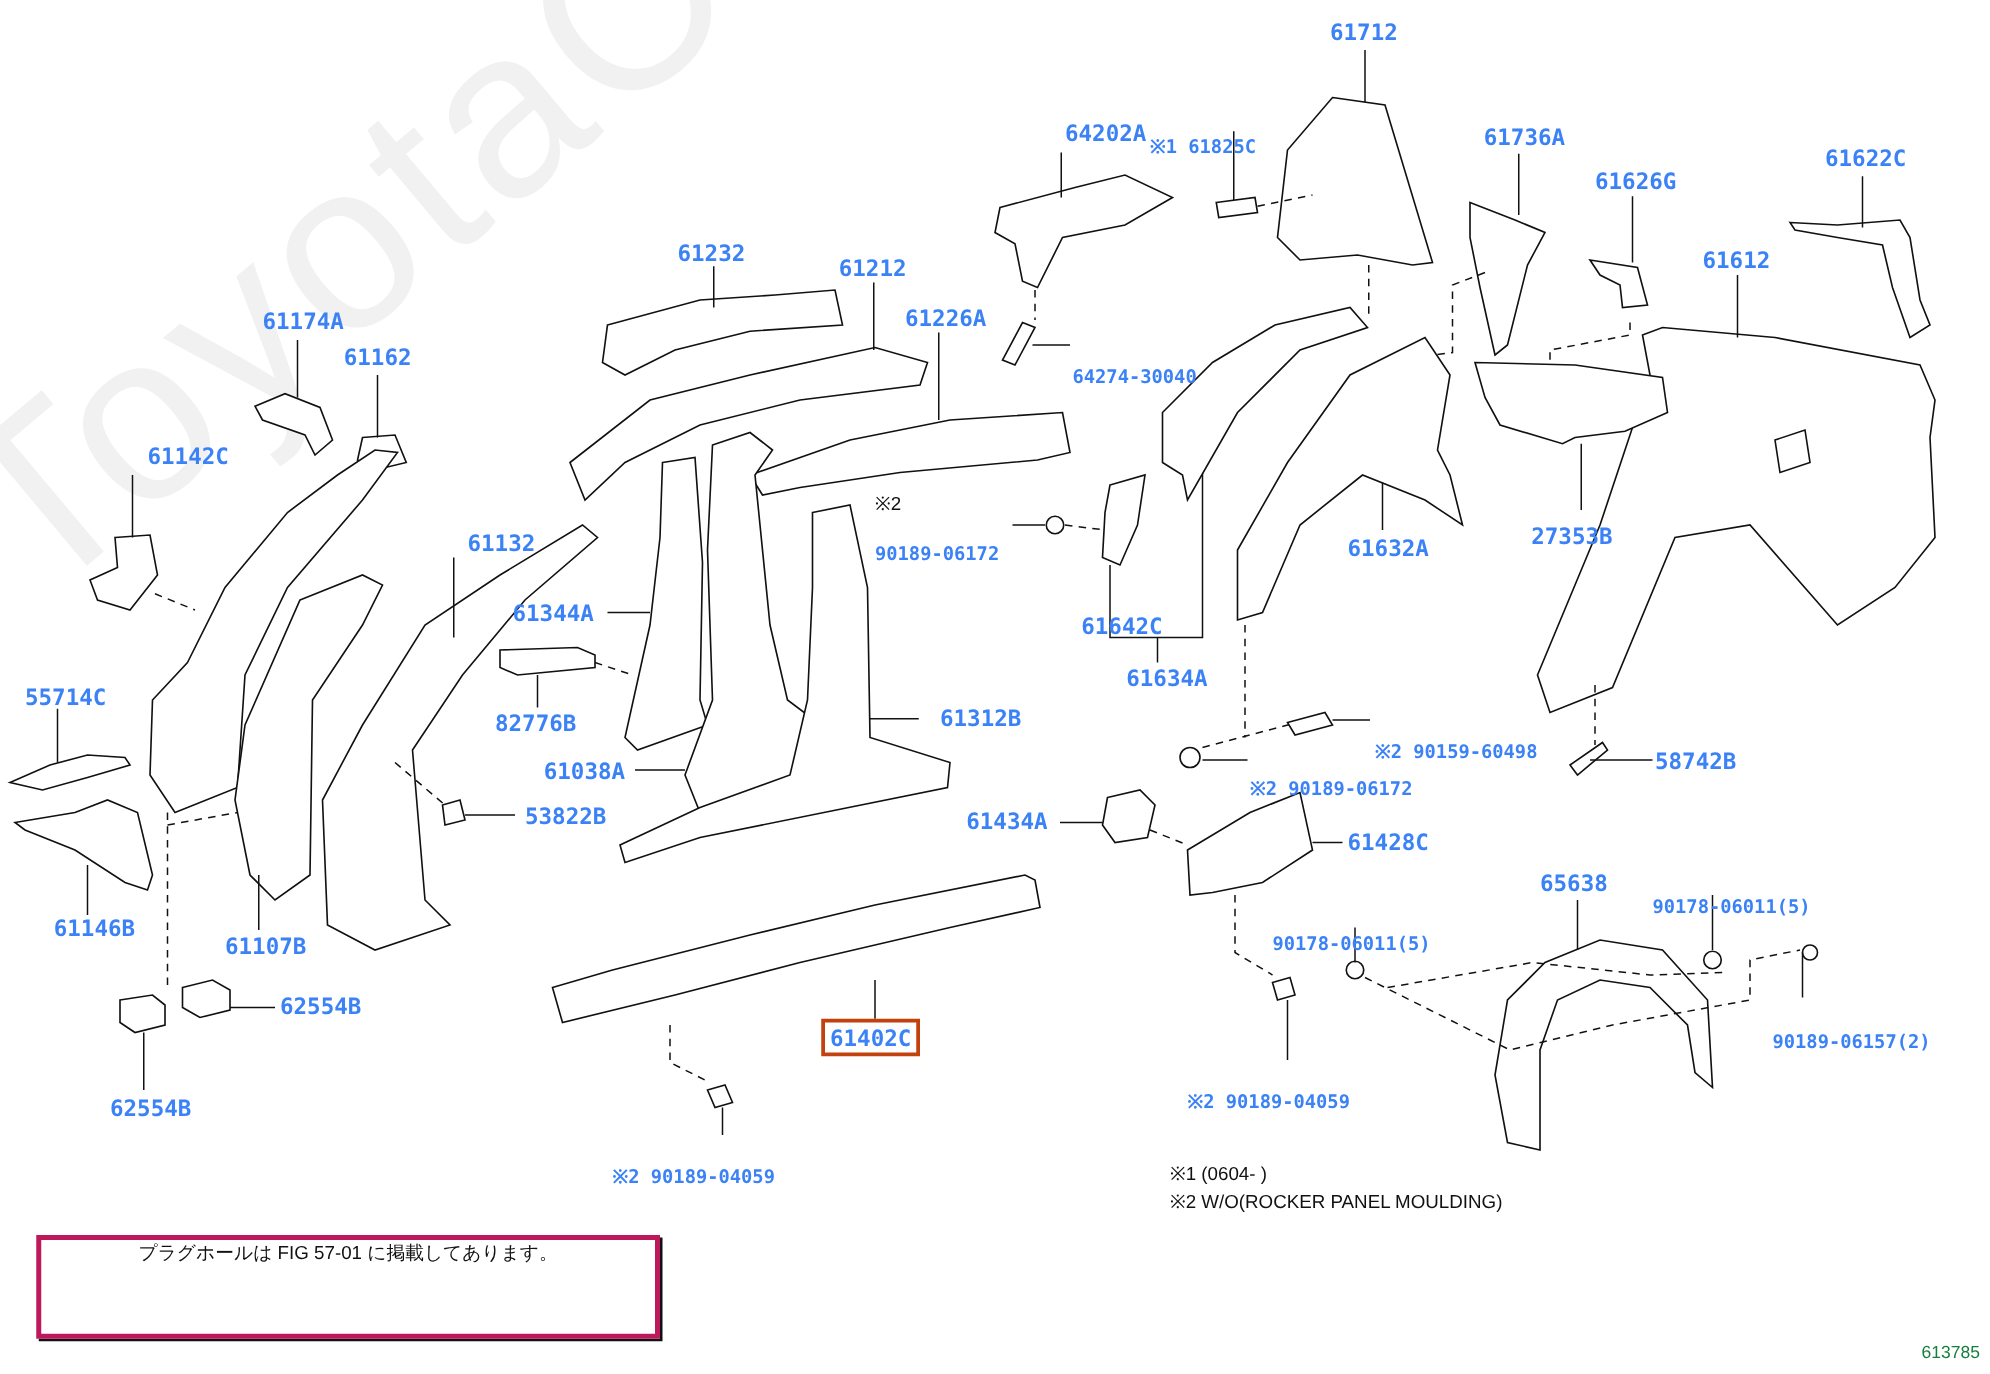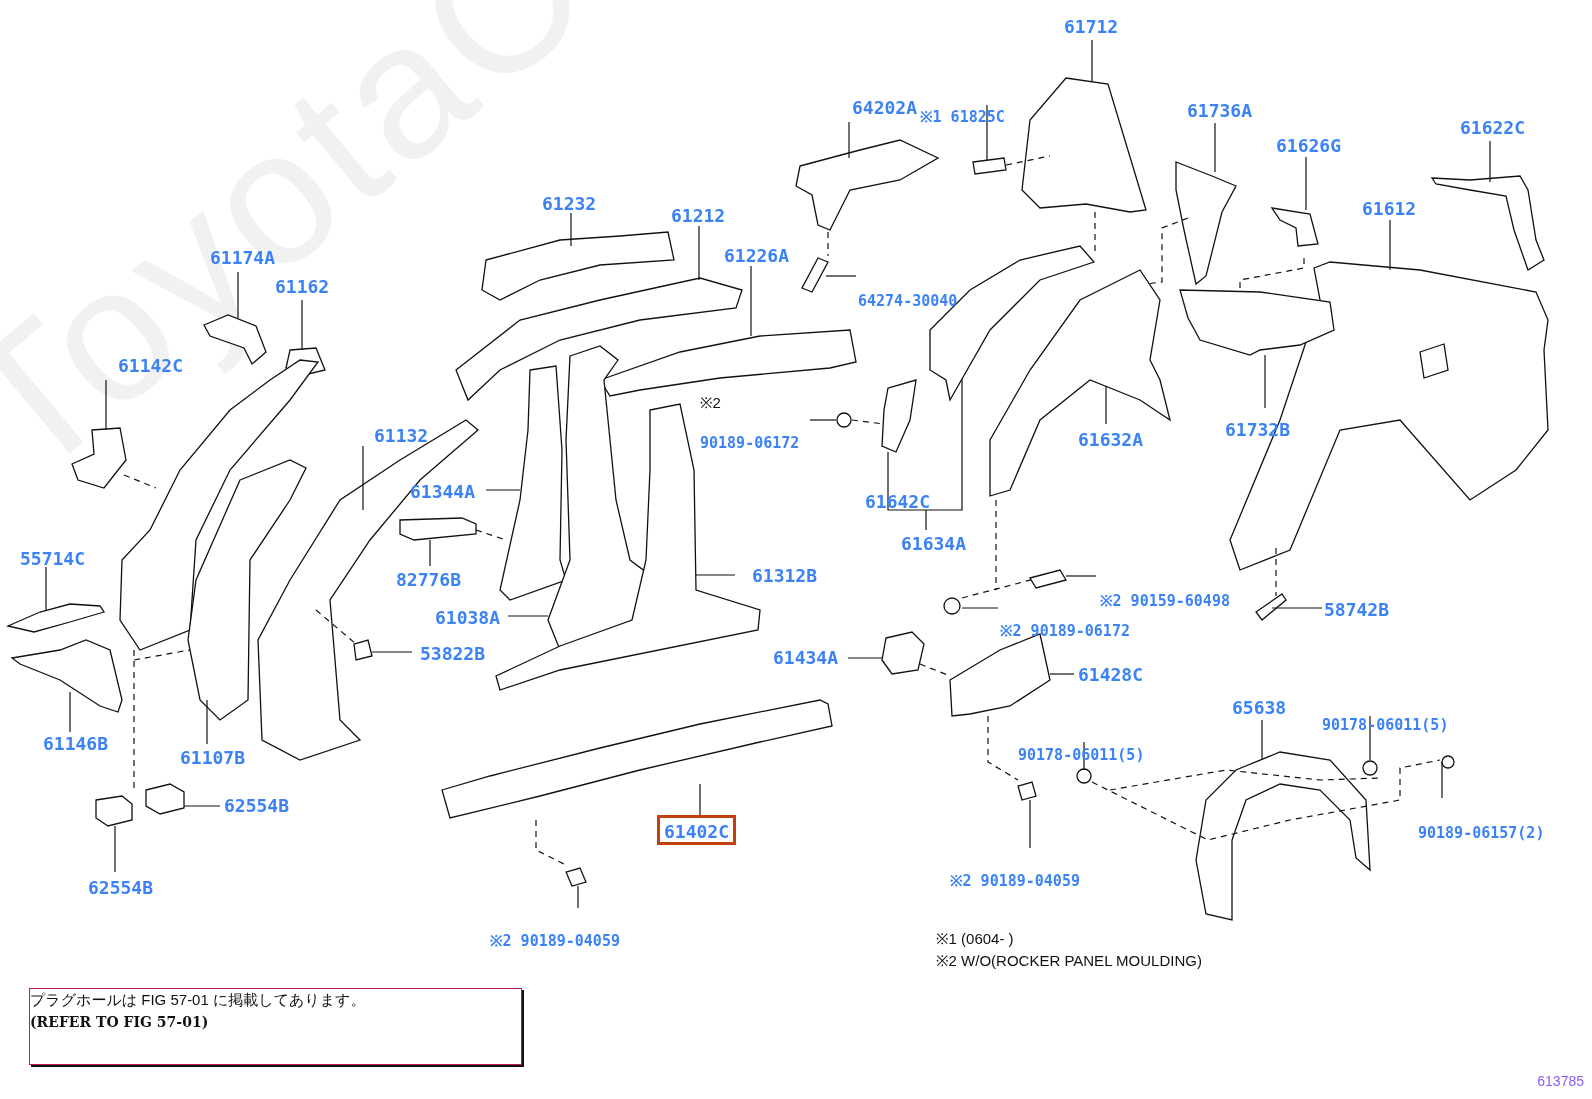--- a/index.html
+++ b/index.html
@@ -3,24 +3,24 @@
 <meta charset="utf-8">
 <style>
   html, body { margin: 0; padding: 0; background: #ffffff; }
   body { width: 1592px; height: 1099px; position: relative; overflow: hidden; font-family: "DejaVu Sans Mono", monospace; }
   #canvas { position: absolute; left: 0; top: 0; width: 1592px; height: 1099px; }
   .watermark { position: absolute; left: 60px; top: 300px; width: 1600px; transform: rotate(-40deg); transform-origin: 0 100%; font-family: "Liberation Sans", sans-serif; font-size: 190px; color: #f1f1f1; white-space: nowrap; pointer-events: none; letter-spacing: 6px; }
   .lbl { position: absolute; font-family: "DejaVu Sans Mono", monospace; font-weight: bold; font-size: 18px; color: #3b82f6; white-space: nowrap; line-height: 20px; cursor: pointer; }
   .lbl.small { font-size: 15px; font-weight: bold; margin-top: 23px; }
   .lbl.hl { border: 3px solid #c2410c; padding: 4px 4px 0 4px; background: #fff; }
   .note { position: absolute; font-family: "Liberation Sans", sans-serif; font-size: 15px; color: #111; white-space: nowrap; }
-  .notebox { position: absolute; left: 29px; top: 988px; width: 491px; height: 75px; border: 1px solid #be185d; box-shadow: 2px 2px 0 #111; background: #fff; font-family: "Liberation Sans", sans-serif; font-size: 15px; color: #111; }
+  .notebox { position: absolute; left: 29px; top: 988px; width: 491px; height: 75px; border: 4px solid #be185d; box-shadow: 2px 2px 0 #111; background: #fff; text-align: center; font-family: "Liberation Sans", sans-serif; font-size: 15px; color: #111; }
   .notebox div { line-height: 22px; }
   .notebox .l3 { font-family: "DejaVu Serif", serif; font-weight: bold; font-size: 14px; }
-  .figno { position: absolute; right: 8px; bottom: 10px; font-family: "Liberation Sans", sans-serif; font-size: 14px; color: #8b5cf6; }
+  .figno { position: absolute; right: 8px; bottom: 10px; font-family: "Liberation Sans", sans-serif; font-size: 14px; color: #15803d; }
   svg .part { fill: #fff; stroke: #111; stroke-width: 1.3; }
   svg .lead { stroke: #111; stroke-width: 1.2; fill: none; }
   svg .dash { stroke: #111; stroke-width: 1.2; fill: none; stroke-dasharray: 6 5; }
 </style>
 </head>
 <body>
 
 <div class="watermark">ToyotaCarinfo.ru</div>
 
 <svg id="canvas" viewBox="0 0 1592 1099">
@@ -180,21 +180,21 @@
 <div class="lbl" style="left:724px;top:246px;">61226A</div>
 <div class="lbl small" style="left:858px;top:268px;">64274-30040</div>
 <div class="lbl" style="left:210px;top:248px;">61174A</div>
 <div class="lbl" style="left:275px;top:277px;">61162</div>
 <div class="lbl" style="left:78px;top:356px;margin-left:40px;">61142C</div>
 <div class="lbl" style="left:346px;top:426px;margin-left:28px;">61132</div>
 <div class="lbl" style="left:410px;top:482px;">61344A</div>
 <div class="note" style="left:700px;top:392px;">※2</div>
 <div class="lbl small" style="left:700px;top:410px;">90189-06172</div>
 <div class="lbl" style="left:1078px;top:430px;">61632A</div>
-<div class="lbl" style="left:1225px;top:420px;">61732B</div>
+<div class="lbl" style="left:1225px;top:420px;">27353B</div>
 <div class="lbl" style="left:865px;top:492px;">61642C</div>
 <div class="lbl" style="left:901px;top:534px;">61634A</div>
 <div class="lbl" style="left:20px;top:549px;">55714C</div>
 <div class="lbl" style="left:396px;top:570px;">82776B</div>
 <div class="lbl" style="left:752px;top:566px;">61312B</div>
 <div class="lbl small" style="left:1100px;top:568px;">※2 90159-60498</div>
 <div class="lbl small" style="left:1000px;top:598px;">※2 90189-06172</div>
 <div class="lbl" style="left:1324px;top:600px;">58742B</div>
 <div class="lbl" style="left:435px;top:608px;">61038A</div>
 <div class="lbl" style="left:420px;top:644px;">53822B</div>
@@ -210,16 +210,15 @@
 <div class="lbl" style="left:88px;top:878px;">62554B</div>
 <div class="lbl hl" style="left:657px;top:815px;">61402C</div>
 <div class="lbl small" style="left:950px;top:848px;">※2 90189-04059</div>
 <div class="lbl small" style="left:490px;top:908px;">※2 90189-04059</div>
 
 <div class="note" style="left:936px;top:928px;">※1 (0604-        )</div>
 <div class="note" style="left:936px;top:950px;">※2 W/O(ROCKER PANEL MOULDING)</div>
 
 <div class="notebox">
   <div>プラグホールは FIG 57-01 に掲載してあります。</div>
-  <div class="l3">(REFER TO FIG 57-01)</div>
 </div>
 
 <div class="figno">613785</div>
 
 </body></html>

